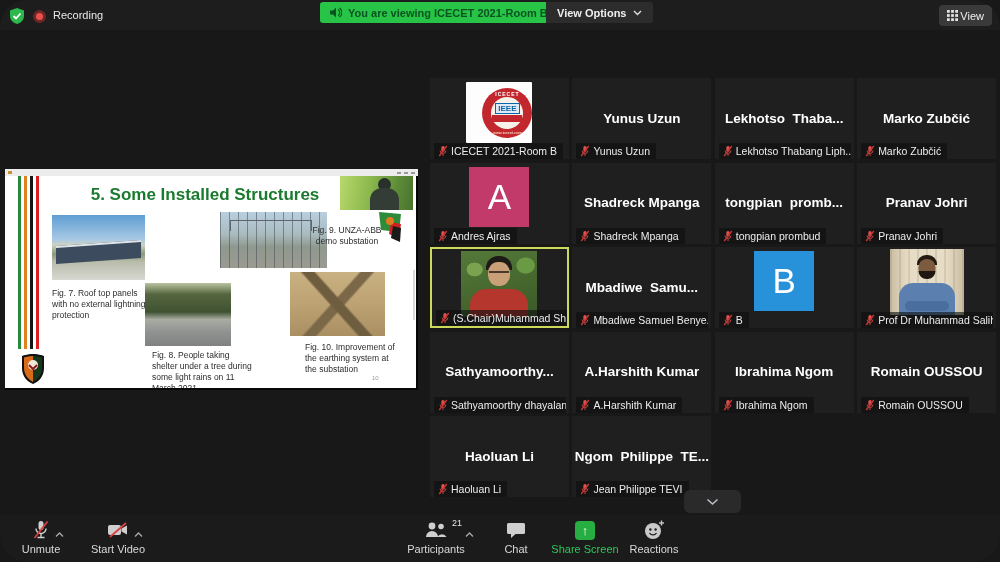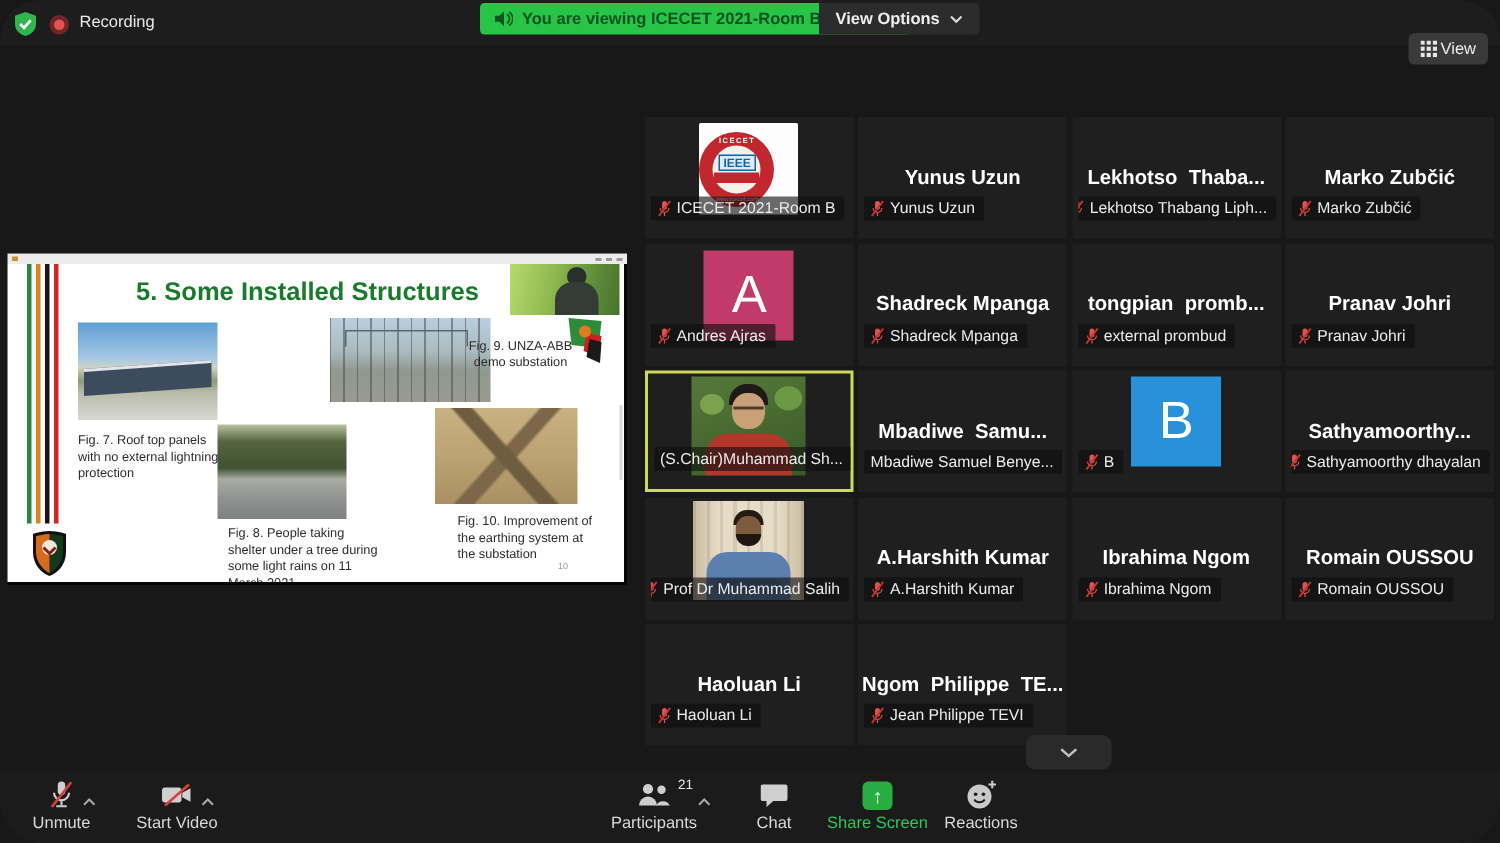--- a/index.html
+++ b/index.html
@@ -12,21 +12,21 @@
   .rec-ind{position:absolute;left:33px;top:10px;width:13px;height:13px;border-radius:50%;
            background:#6e2626;display:flex;align-items:center;justify-content:center;}
   .rec-ind i{width:7px;height:7px;border-radius:50%;background:#e85050;}
   .rec-label{position:absolute;left:53px;top:9px;font-size:11px;color:#e9e9e9;}
   .banner{position:absolute;left:320px;top:2px;height:21px;background:#27c447;color:#0a541f;
           font-weight:bold;font-size:11px;display:flex;align-items:center;gap:6px;
           padding:0 10px;border-radius:3px 0 0 3px;}
   .view-options{position:absolute;left:546px;top:2px;height:21px;background:#2c2c2c;color:#efefef;
           font-weight:bold;font-size:11px;display:flex;align-items:center;gap:7px;
           padding:0 11px;border-radius:0 3px 3px 0;cursor:pointer;}
-  .view-btn{position:absolute;right:8px;top:22px;height:21px;background:#3a3a3a;color:#eee;
+  .view-btn{position:absolute;right:8px;top:5px;height:21px;background:#3a3a3a;color:#eee;
           font-size:11px;display:flex;align-items:center;gap:2px;padding:0 8px;border-radius:4px;cursor:pointer;text-align:right;}
 
   
   .share-window{position:absolute;left:5px;top:169px;width:413px;height:221px;background:#070707;}
   .win-titlebar{position:absolute;left:0;top:0;width:100%;height:7px;background:#ececec;}
   .win-app-dot{position:absolute;left:3px;top:2px;width:4px;height:3px;background:#c9912c;}
   .win-controls{position:absolute;right:3px;top:3px;display:flex;gap:3px;}
   .win-controls i{width:4px;height:2px;background:#9a9a9a;}
   .slide{position:absolute;left:0;top:7px;width:411px;height:212px;background:#fff;overflow:hidden;}
 
@@ -75,28 +75,28 @@
   
   .grid{position:absolute;left:430px;top:78px;width:566px;display:grid;
         grid-template-columns:repeat(4,1fr);grid-auto-rows:81px;gap:3.5px;background:transparent;}
   .tile{position:relative;background:#1f1f1f;overflow:hidden;cursor:pointer;}
   .tile-active{border:2px solid #cdd95a;box-sizing:border-box;}
   .tile-center{position:absolute;left:0;right:0;top:50%;transform:translateY(-55%);
         text-align:center;font-weight:bold;font-size:13.5px;color:#fff;white-space:pre;overflow:hidden;}
   .avatar{position:absolute;left:50%;top:4px;transform:translateX(-50%);width:60px;height:60px;
         display:flex;align-items:center;justify-content:center;font-size:35px;color:#fff;}
   .avatar-pink{background:#c13a6a;} .avatar-blue{background:#2792d9;}
-  .name-tag{position:absolute;left:4px;bottom:12px;display:flex;align-items:center;gap:3px;
+  .name-tag{position:absolute;left:4px;bottom:0;display:flex;align-items:center;gap:3px;
         background:rgba(14,14,14,.62);padding:2px 6px 2px 4px;font-size:10.5px;color:#ececec;
-        max-width:122px;white-space:nowrap;overflow:hidden;border-radius:1px;justify-content:flex-end;}
+        max-width:122px;white-space:nowrap;overflow:hidden;border-radius:1px;}
   .mic-muted{flex:0 0 auto;}
 
   
   .logo-card{position:absolute;left:50%;top:4px;transform:translateX(-50%);width:66px;height:61px;
-        background:#fdfdfd;display:flex;align-items:center;justify-content:flex-start;border-radius:1px;}
+        background:#fdfdfd;display:flex;align-items:center;justify-content:flex-end;border-radius:1px;}
   .icecet-ring{position:relative;width:50px;height:50px;border-radius:50%;background:#c3272e;
         display:flex;align-items:center;justify-content:center;}
   .icecet-top{position:absolute;top:3px;left:0;right:0;text-align:center;font-size:5px;color:#fff;font-weight:bold;letter-spacing:1px;}
   .icecet-url{position:absolute;bottom:3px;left:0;right:0;text-align:center;font-size:4px;color:#ffd;}
   .icecet-inner{width:32px;height:32px;border-radius:50%;background:#f6f2ea;display:flex;
         flex-direction:column;align-items:center;justify-content:center;gap:1px;}
   .ieee-mark{font-size:8px;font-weight:bold;color:#0a66a8;background:#dfeaf4;padding:0 2px;border:1px solid #0a66a8;}
   .icecet-band{width:30px;height:7px;background:#c3272e;}
 
   
@@ -332,21 +332,21 @@
 
     <div class="tile">
       <div class="tile-center">tongpian  promb...</div>
       <div class="name-tag">
         <svg class="mic-muted" width="10" height="12" viewBox="0 0 12 14">
             <rect x="4" y="1" width="4" height="7" rx="2" fill="#e05252"></rect>
             <path d="M2.5 6.5 a3.5 3.5 0 0 0 7 0" stroke="#e05252" fill="none"></path>
             <line x1="6" y1="10.5" x2="6" y2="13" stroke="#e05252"></line>
             <line x1="1.5" y1="13" x2="10.5" y2="1" stroke="#c8352f" stroke-width="1.6"></line>
           </svg>
-        <span>external prombud</span>
+        <span>tongpian prombud</span>
       </div>
     </div>
 
     <div class="tile">
       <div class="tile-center">Pranav Johri</div>
       <div class="name-tag">
         <svg class="mic-muted" width="10" height="12" viewBox="0 0 12 14">
             <rect x="4" y="1" width="4" height="7" rx="2" fill="#e05252"></rect>
             <path d="M2.5 6.5 a3.5 3.5 0 0 0 7 0" stroke="#e05252" fill="none"></path>
             <line x1="6" y1="10.5" x2="6" y2="13" stroke="#e05252"></line>
@@ -394,48 +394,48 @@
             <rect x="4" y="1" width="4" height="7" rx="2" fill="#e05252"></rect>
             <path d="M2.5 6.5 a3.5 3.5 0 0 0 7 0" stroke="#e05252" fill="none"></path>
             <line x1="6" y1="10.5" x2="6" y2="13" stroke="#e05252"></line>
             <line x1="1.5" y1="13" x2="10.5" y2="1" stroke="#c8352f" stroke-width="1.6"></line>
           </svg>
         <span>B</span>
       </div>
     </div>
 
     <div class="tile">
-      <div class="tile-center">Sathyamoorthy...</div>
-      <div class="name-tag">
-        <svg class="mic-muted" width="10" height="12" viewBox="0 0 12 14">
-            <rect x="4" y="1" width="4" height="7" rx="2" fill="#e05252"></rect>
-            <path d="M2.5 6.5 a3.5 3.5 0 0 0 7 0" stroke="#e05252" fill="none"></path>
-            <line x1="6" y1="10.5" x2="6" y2="13" stroke="#e05252"></line>
-            <line x1="1.5" y1="13" x2="10.5" y2="1" stroke="#c8352f" stroke-width="1.6"></line>
-          </svg>
-        <span>Sathyamoorthy dhayalan</span>
-      </div>
-    </div>
-
-    <div class="tile">
       <div class="scene-salih">
         <div class="hair"></div>
           <div class="face"></div>
           <div class="beard"></div>
           <div class="suit"></div>
           <div class="arms"></div>
       </div>
       <div class="name-tag">
         <svg class="mic-muted" width="10" height="12" viewBox="0 0 12 14">
             <rect x="4" y="1" width="4" height="7" rx="2" fill="#e05252"></rect>
             <path d="M2.5 6.5 a3.5 3.5 0 0 0 7 0" stroke="#e05252" fill="none"></path>
             <line x1="6" y1="10.5" x2="6" y2="13" stroke="#e05252"></line>
             <line x1="1.5" y1="13" x2="10.5" y2="1" stroke="#c8352f" stroke-width="1.6"></line>
           </svg>
         <span>Prof Dr Muhammad Salih</span>
+      </div>
+    </div>
+
+    <div class="tile">
+      <div class="tile-center">Sathyamoorthy...</div>
+      <div class="name-tag">
+        <svg class="mic-muted" width="10" height="12" viewBox="0 0 12 14">
+            <rect x="4" y="1" width="4" height="7" rx="2" fill="#e05252"></rect>
+            <path d="M2.5 6.5 a3.5 3.5 0 0 0 7 0" stroke="#e05252" fill="none"></path>
+            <line x1="6" y1="10.5" x2="6" y2="13" stroke="#e05252"></line>
+            <line x1="1.5" y1="13" x2="10.5" y2="1" stroke="#c8352f" stroke-width="1.6"></line>
+          </svg>
+        <span>Sathyamoorthy dhayalan</span>
       </div>
     </div>
 
     <div class="tile">
       <div class="tile-center">A.Harshith Kumar</div>
       <div class="name-tag">
         <svg class="mic-muted" width="10" height="12" viewBox="0 0 12 14">
             <rect x="4" y="1" width="4" height="7" rx="2" fill="#e05252"></rect>
             <path d="M2.5 6.5 a3.5 3.5 0 0 0 7 0" stroke="#e05252" fill="none"></path>
             <line x1="6" y1="10.5" x2="6" y2="13" stroke="#e05252"></line>

